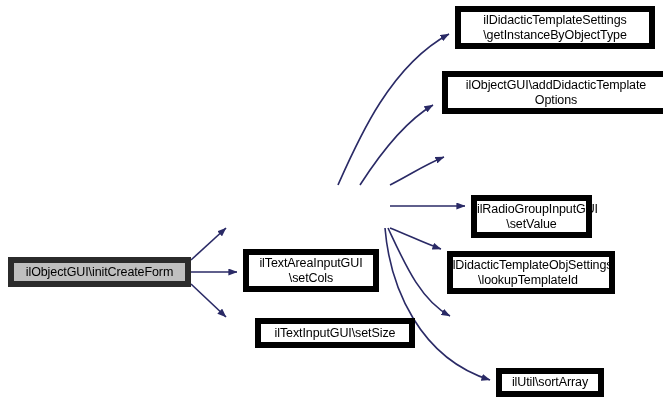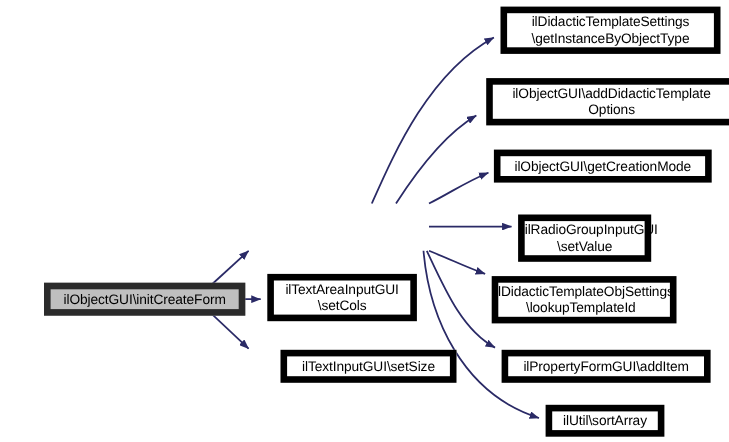--- a/index.html
+++ b/index.html
@@ -77,21 +77,21 @@
       <path d="M390,206 L465,206"></path>
 
       <path d="M390,228 C410,236 424,243 441,249"></path>
 
       <path d="M388,228 C404,262 420,300 450,316"></path>
 
       <path d="M385,228 C390,288 420,358 490,380"></path>
     </g>
   </svg>
 
-  <div class="node highlight" style="left:8px;top:257px;width:183px;height:30px;margin-left:32px;">
+  <div class="node highlight" style="left:8px;top:257px;width:183px;height:30px;">
     <span class="lbl">ilObjectGUI\initCreateForm</span>
   </div>
 
 
   <div class="node" style="left:243px;top:249px;width:136px;height:43px;">
     <span class="lbl">ilTextAreaInputGUI
 \setCols</span>
   </div>
 
   <div class="node" style="left:231px;top:318px;width:160px;height:30px;margin-left:24px;">
@@ -101,35 +101,29 @@
   <div class="node" style="left:455px;top:6px;width:200px;height:43px;">
     <span class="lbl">ilDidacticTemplateSettings
 \getInstanceByObjectType</span>
   </div>
 
   <div class="node" style="left:442px;top:71px;width:228px;height:43px;">
     <span class="lbl">ilObjectGUI\addDidacticTemplate
 Options</span>
   </div>
 
-  <div class="node" style="left:449px;top:136px;width:198px;height:30px;">
-    <span class="lbl">ilObjectGUI\getCreationMode</span>
-  </div>
 
   <div class="node" style="left:471px;top:195px;width:121px;height:43px;">
     <span class="lbl">ilRadioGroupInputGUI
 \setValue</span>
   </div>
 
   <div class="node" style="left:447px;top:251px;width:168px;height:43px;justify-content:flex-end;">
     <span class="lbl">ilDidacticTemplateObjSettings
 \lookupTemplateId</span>
   </div>
 
-  <div class="node" style="left:456px;top:318px;width:190px;height:30px;">
-    <span class="lbl">ilPropertyFormGUI\addItem</span>
-  </div>
 
   <div class="node" style="left:496px;top:368px;width:108px;height:29px;">
     <span class="lbl">ilUtil\sortArray</span>
   </div>
 
 </div>
 
 </body></html>

